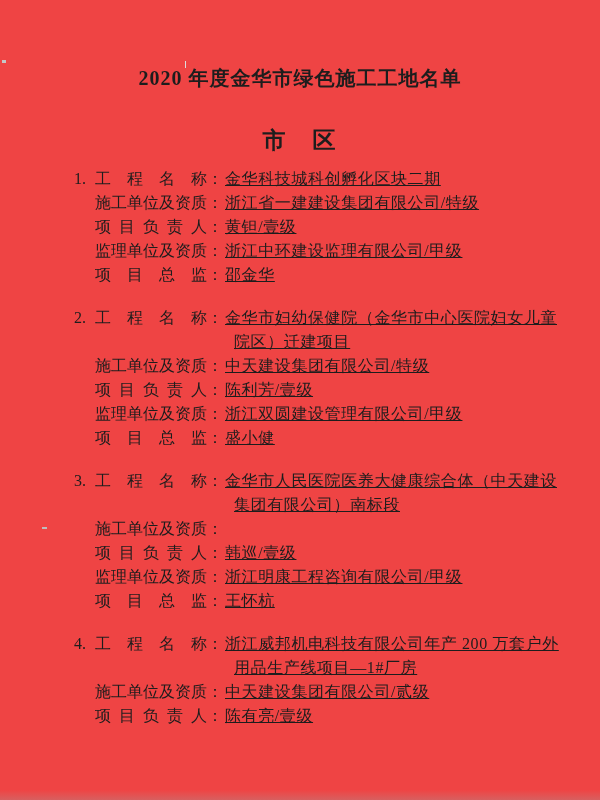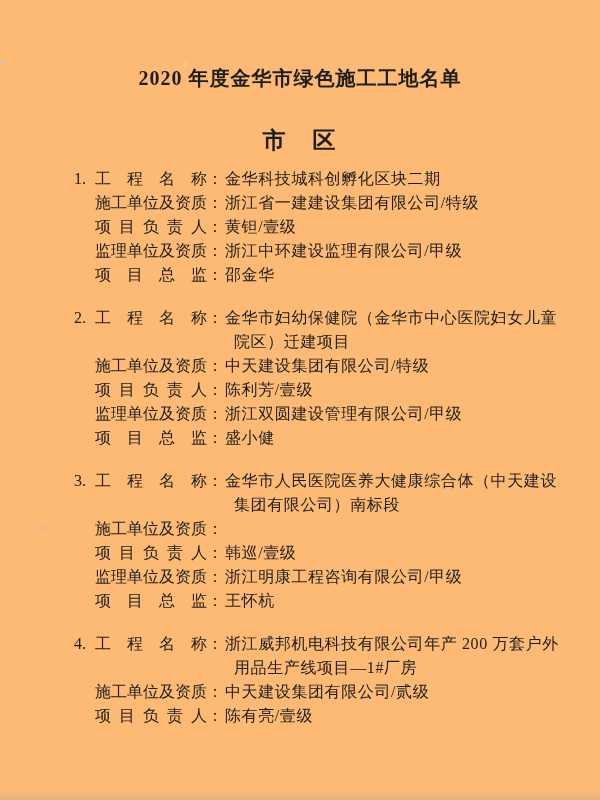--- a/index.html
+++ b/index.html
@@ -4,21 +4,21 @@
 <style>
   html, body {
     margin: 0;
     padding: 0;
     background: #ffffff;
   }
   .page {
     position: relative;
     width: 600px;
     height: 800px;
-    background: #fdba74;
+    background: #ef4444;
     overflow: hidden;
     font-family: "Liberation Serif", "DejaVu Serif", serif;
     color: #1d1d1d;
   }
   
   .page::after {
     content: "";
     position: absolute;
     left: 0; right: 0; bottom: 0;
     height: 10px;
@@ -69,20 +69,21 @@
   .colon {
     flex: none;
     width: 18px;
   }
   .fvalue {
     flex: none;
     max-width: 332px;
     letter-spacing: 0.6px;
     padding-left: 9px;
     text-indent: -9px;
+    text-decoration: underline;
   }
   
   .speck { position: absolute; background: #c6c6c6; pointer-events: none; }
   .speck-a { left: 2px;  top: 60px;  width: 4px; height: 3px; }
   .speck-b { left: 42px; top: 527px; width: 5px; height: 2px; background: #bdbdbd; }
   .speck-c { left: 185px; top: 61px; width: 1px; height: 7px; background: #dcdcdc; }
 </style>
 </head>
 <body>
 

